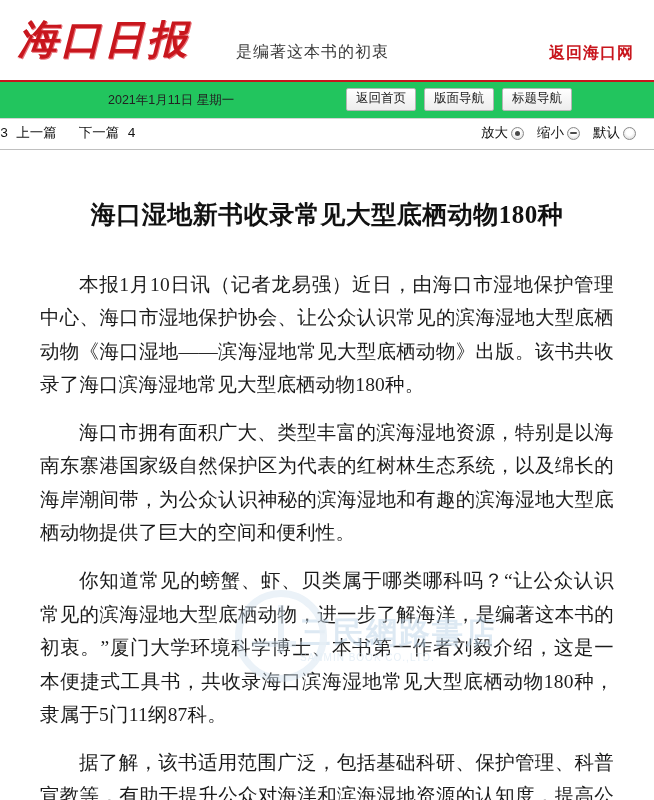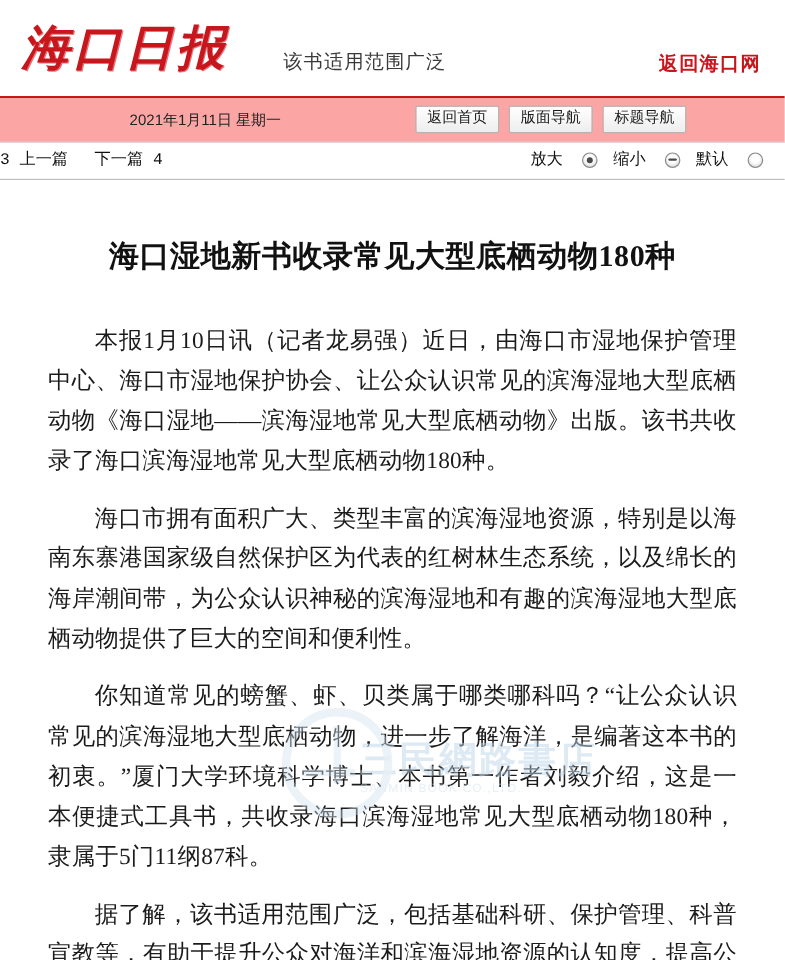--- a/index.html
+++ b/index.html
@@ -52,21 +52,21 @@
     font-weight: bold;
     letter-spacing: 1px;
     cursor: pointer;
     margin-left: 12px;
   }
 
   
   .toolbar {
     position: relative;
     height: 36px;
-    background: #fca5a5;
+    background: #22c55e;
     border-bottom: 1px solid #d4d4d4;
   }
   .date {
     position: absolute;
     left: 108px;
     top: 10px;
     font-size: 12.5px;
     color: #222;
     font-family: "Liberation Sans", sans-serif;
   }
@@ -113,21 +113,21 @@
     font-size: 13.5px;
     color: #111;
     font-family: "Liberation Sans", sans-serif;
     display: flex;
     align-items: center;
     gap: 4px;
   }
   .zoomctl .item {
     display: flex;
     align-items: center;
-    gap: 16px;
+    gap: 3px;
     margin-left: 9px;
     cursor: pointer;
   }
   .radio {
     display: inline-block;
     width: 11px;
     height: 11px;
     border: 1px solid #8a8a8a;
     border-radius: 50%;
     background: radial-gradient(circle at 50% 40%, #ffffff 35%, #cfcfcf 100%);
@@ -230,21 +230,21 @@
     width: 44px;
     height: 6px;
     background: #cfe0ee;
   }
 </style>
 </head>
 <body>
 
 <div class="masthead">
   <div class="logo">海口日报</div>
-  <div class="slogan">该书适用范围广泛</div>
+  <div class="slogan">是编著这本书的初衷</div>
   <div class="back-site">返回海口网</div>
 </div>
 
 <div class="toolbar">
   <div class="date">2021年1月11日 星期一</div>
   <div class="nav-buttons">
     <div class="nav-btn">返回首页</div>
     <div class="nav-btn">版面导航</div>
     <div class="nav-btn">标题导航</div>
   </div>

